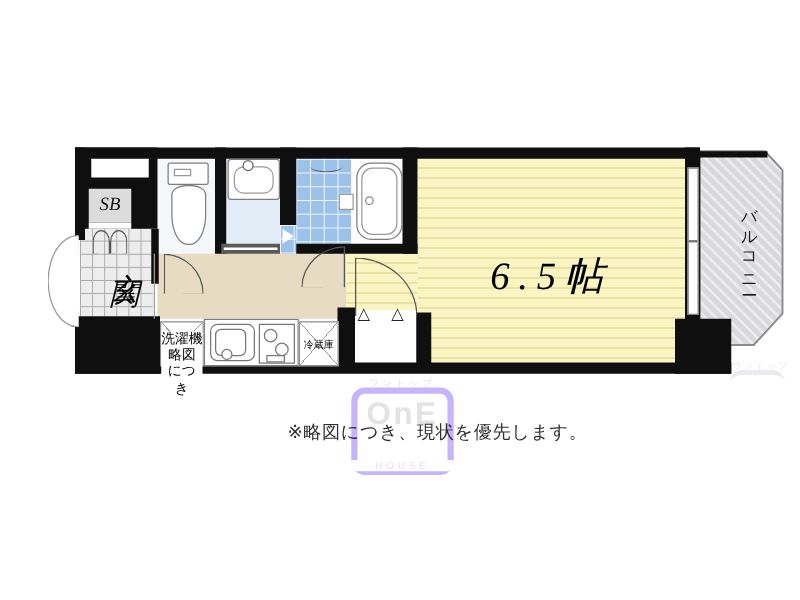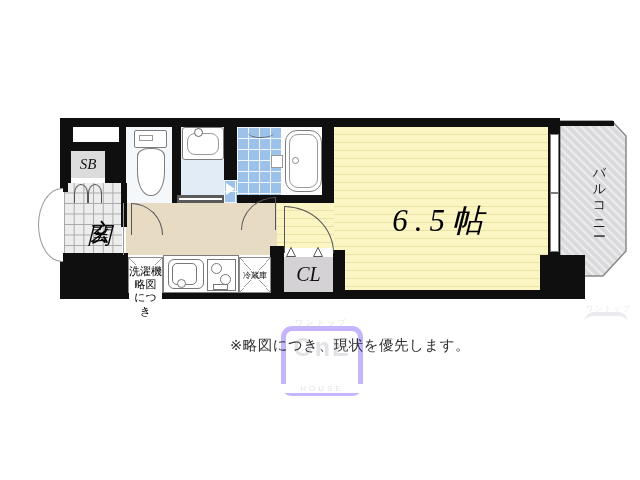--- a/index.html
+++ b/index.html
@@ -18,21 +18,21 @@
                       linear-gradient(to bottom,#a9a9a9 1px,transparent 1px);
      background-size:9.7px 10.5px;}
   .bath-floor{background-color:#9cc2ea;
      background-image:linear-gradient(to right,rgba(255,255,255,.85) 1px,transparent 1px),
                       linear-gradient(to bottom,rgba(255,255,255,.85) 1px,transparent 1px);
      background-size:11px 11px;}
   .xbox{background-color:#fff;border:1px solid #8c8c8c;
      background-image:linear-gradient(to bottom right,transparent 49.3%,#9a9a9a 49.3% 50.7%,transparent 50.7%),
                       linear-gradient(to bottom left,transparent 49.3%,#9a9a9a 49.3% 50.7%,transparent 50.7%);}
   .arc{position:absolute;z-index:5;}
-  .wm{position:absolute;z-index:0;color:#e3e3e7;margin-top:16px;}
+  .wm{position:absolute;z-index:0;color:#e3e3e7;}
   .outline{border:1px solid #7d7d7d;background:#fff;}
 </style>
 </head>
 <body>
 
 <div id="canvas">
 
   <div class="wm" style="left:281px;top:302px;width:82px;text-align:center;font-size:7.5px;letter-spacing:3px;">ワントップ</div>
   <div class="wm" style="left:281px;top:310px;width:72px;height:60px;border:5px solid #c4b5fd;border-radius:11px;text-align:center;">
     <div style="font-size:25px;font-weight:bold;letter-spacing:2px;line-height:28px;margin-top:2px;">OnE</div>
@@ -133,23 +133,20 @@
     <div style="position:absolute;left:43px;top:3px;width:27px;height:30px;border:1px solid #777;">
       <div style="position:absolute;left:3px;top:3px;width:9px;height:9px;border:1px solid #777;border-radius:50%;"></div>
       <div style="position:absolute;left:12px;top:14px;width:9px;height:9px;border:1px solid #777;border-radius:50%;"></div>
       <div style="position:absolute;left:5px;top:24px;width:13px;height:4px;border:1px solid #777;"></div>
     </div>
   </div>
   <div class="fix xbox" style="left:239px;top:257px;width:30px;height:34px;">
     <div class="lbl" style="position:absolute;left:0;top:12px;width:100%;text-align:center;font-size:8px;color:#000;">冷蔵庫</div>
   </div>
 
-  <div class="fix" style="left:284px;top:257px;width:49px;height:35px;background:#d5d2d6;text-align:center;">
-    <span class="serif" style="font-size:20px;line-height:35px;color:#111;">CL</span>
-  </div>
   <div class="lbl serif" style="left:286px;top:243px;font-size:13px;color:#222;z-index:5;">△</div>
   <div class="lbl serif" style="left:313px;top:243px;font-size:13px;color:#222;z-index:5;">△</div>
   <div class="arc" style="left:284px;top:206px;width:48px;height:46px;border-top:1.3px solid #555;border-right:1.3px solid #555;border-left:1.3px solid #555;border-top-right-radius:100%;"></div>
 
   <div class="lbl serif" style="left:334px;top:200px;width:214px;text-align:center;font-size:31px;letter-spacing:7px;color:#000;">6.5帖</div>
 
   <div class="lbl" style="left:230px;top:336px;font-size:14.5px;letter-spacing:0.5px;color:#2f2f2f;z-index:7;">※略図につき、現状を優先します。</div>
 
 </div>
 

